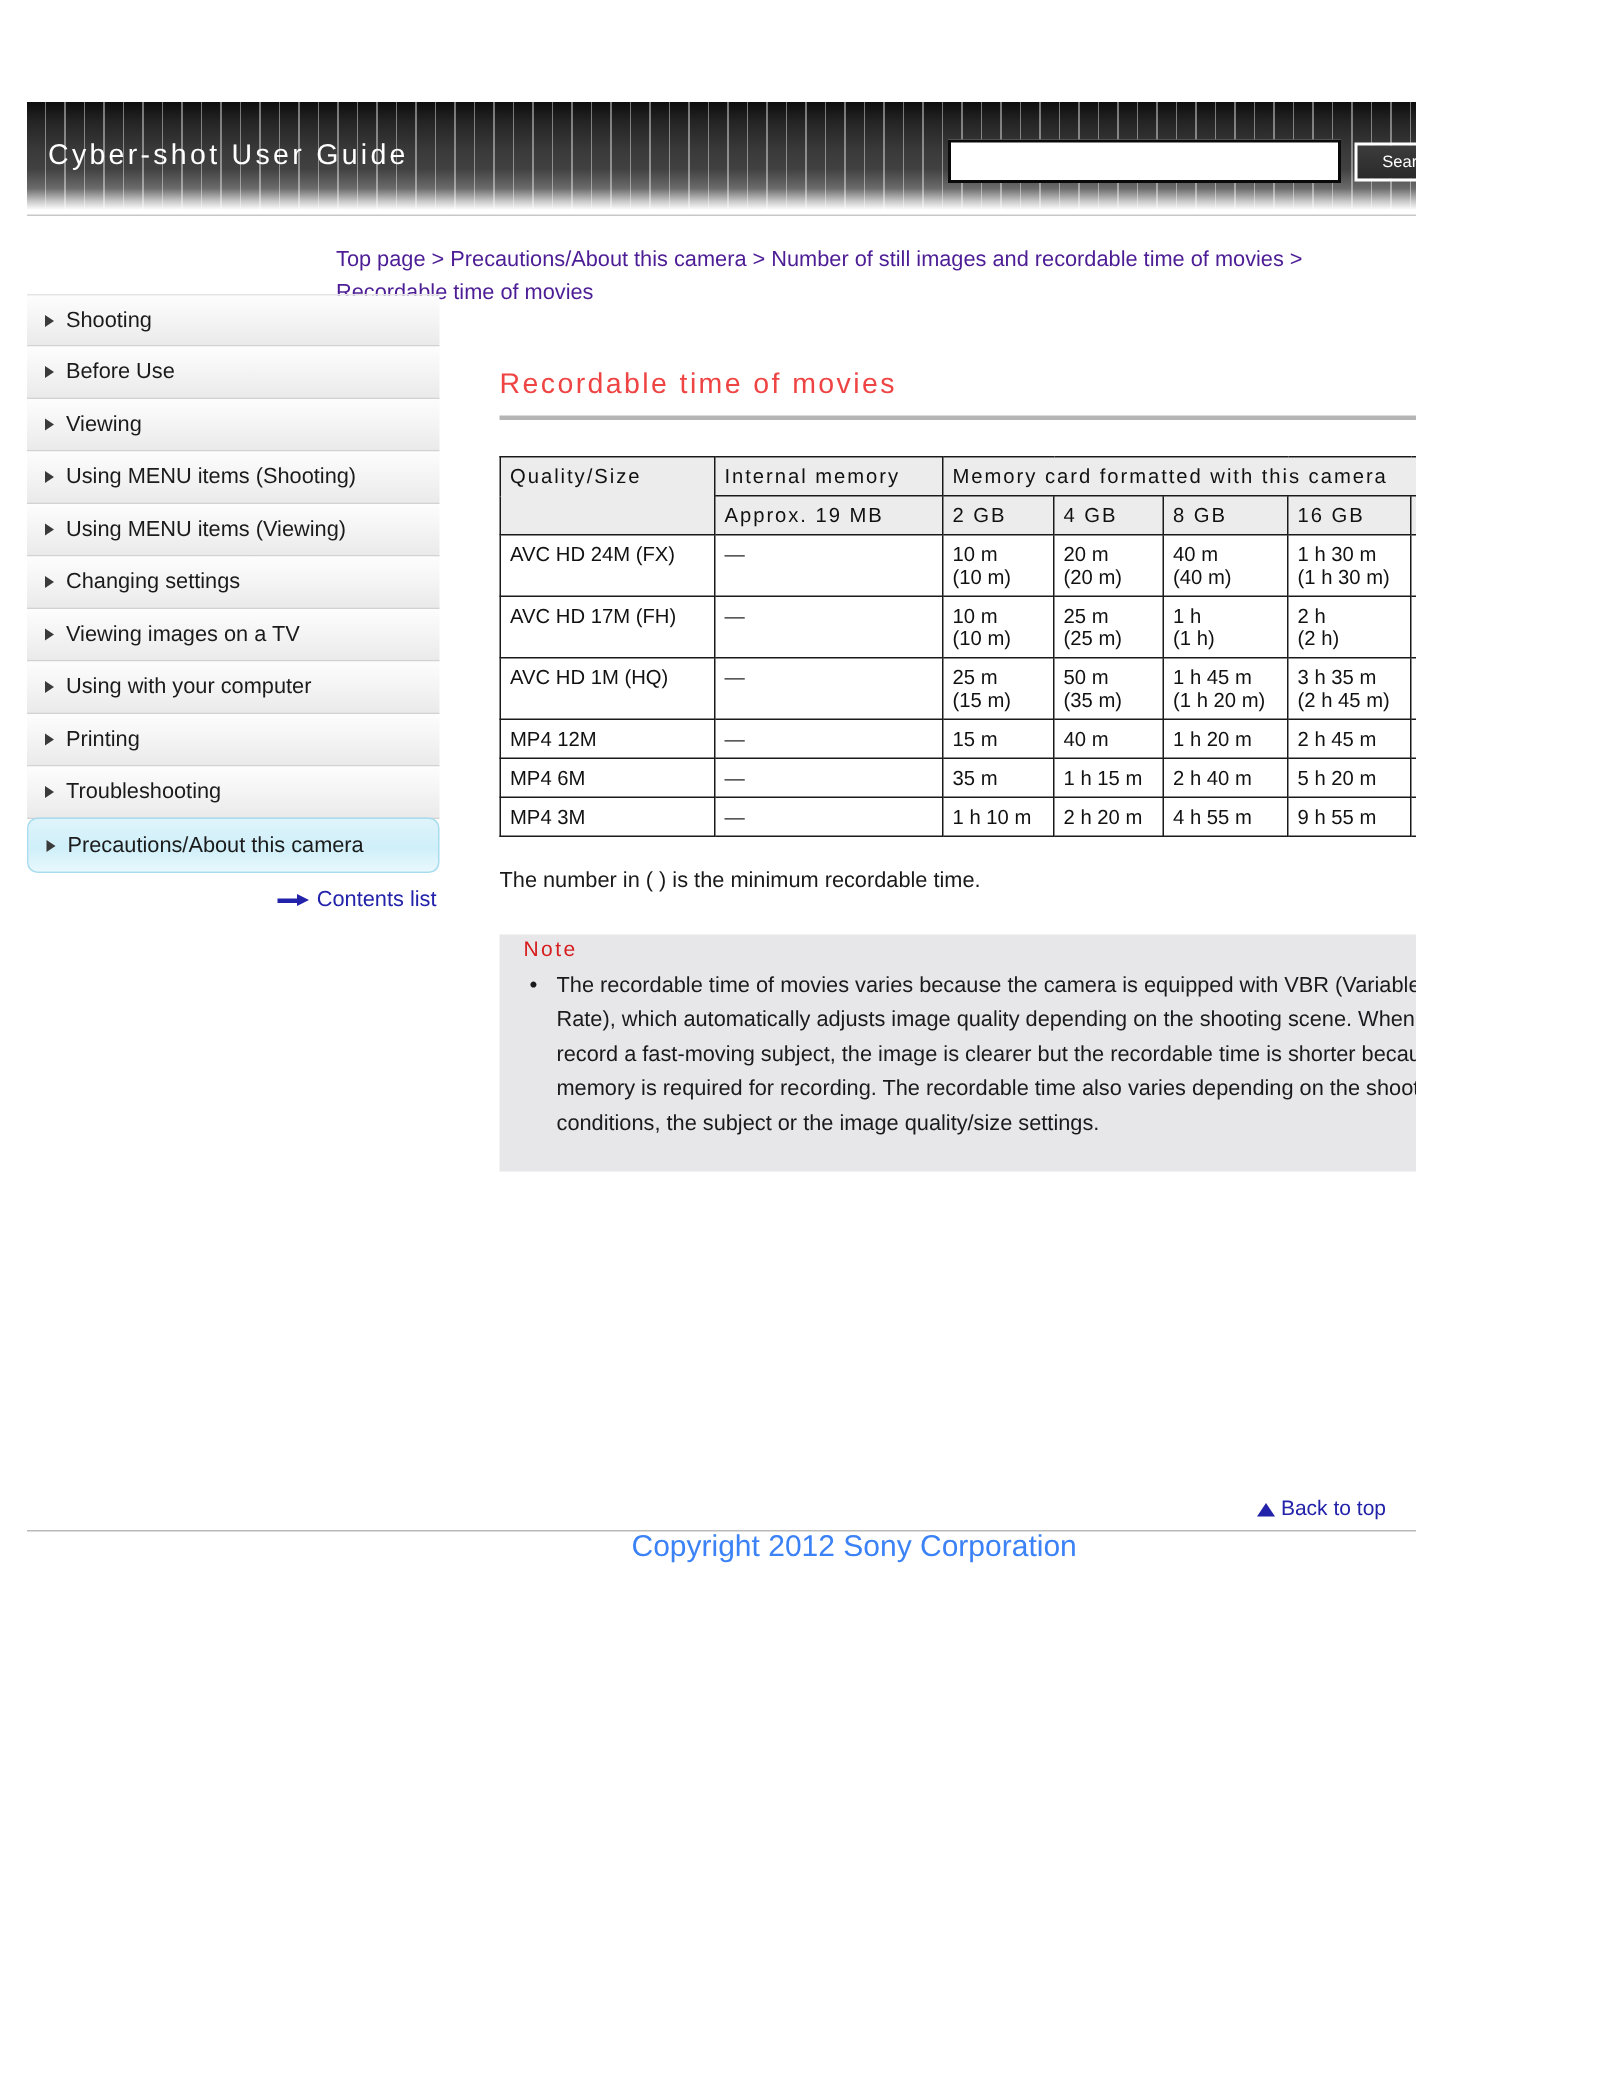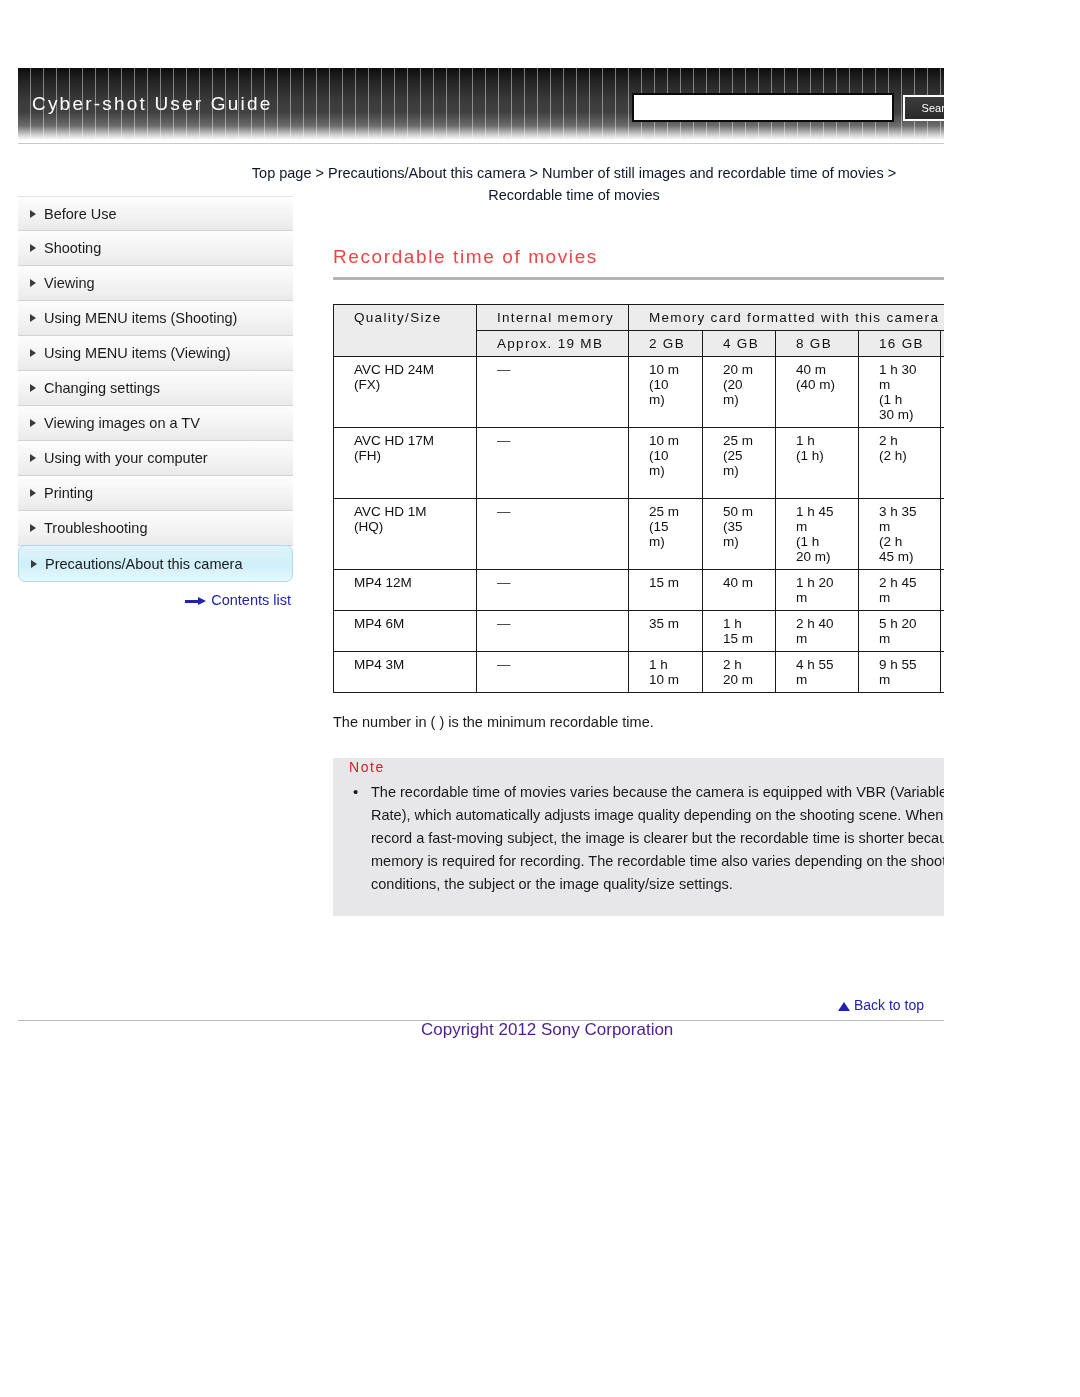--- a/index.html
+++ b/index.html
@@ -65,23 +65,23 @@
   }
   .header-rule {
     position: absolute; left: 18px; top: 143px;
     width: 1044px; height: 1px; background: #c8c8c8;
   }
 
   
   .breadcrumb {
     position: absolute; right: 20px; top: 162px;
     width: 700px;
-    text-align: center;
+    text-align: left;
     font-size: 14.5px; line-height: 22px;
-    color: #0f172a;
+    color: #4c1d95;
   }
 
   
   .sidebar {
     position: absolute; left: 18px; top: 196px;
     width: 275px;
   }
   .side-item {
     position: relative;
     height: 35px;
@@ -149,21 +149,21 @@
   
   table.rec {
     border-collapse: collapse;
     width: 692px;
     table-layout: fixed;
     font-size: 13.5px;
     color: #111;
   }
   table.rec th, table.rec td {
     border: 1px solid #1a1a1a;
-    padding: 5px 20px;
+    padding: 5px 6px;
     vertical-align: top;
     text-align: left;
     font-weight: normal;
   }
   table.rec thead th {
     background: #ececec;
     letter-spacing: 1.3px;
     font-size: 13.5px;
     white-space: nowrap;
   }
@@ -206,45 +206,45 @@
     border-left: 6px solid transparent;
     border-right: 6px solid transparent;
     vertical-align: -1px;
   }
   .footer-rule {
     position: absolute; left: 18px; top: 1020px;
     width: 1044px; height: 1px; background: #b9b9b9;
   }
   .copyright {
     position: absolute; left: 421px; top: 1020px;
-    font-size: 17px; color: #4c1d95; white-space: nowrap;
+    font-size: 20px; color: #3b82f6; white-space: nowrap;
   }
 </style>
 </head>
 <body>
 
 <div class="page">
 
   <div class="header-band"></div>
   <div class="header-title">Cyber-shot User Guide</div>
   <input class="search-input" type="text" value="" placeholder="" style="">
   <button class="search-button">Search</button>
   <button class="print-button">Print</button>
   <div class="header-rule"></div>
 
   <div class="breadcrumb">Top page &gt; Precautions/About this camera &gt; Number of still images and recordable time of movies &gt; Recordable time of movies</div>
 
   <nav class="sidebar" id="sidebar">
       <div class="side-item">
         <span class="tri"></span>
+        <span>Shooting</span>
+      </div>
+      <div class="side-item">
+        <span class="tri"></span>
         <span>Before Use</span>
-      </div>
-      <div class="side-item">
-        <span class="tri"></span>
-        <span>Shooting</span>
       </div>
       <div class="side-item">
         <span class="tri"></span>
         <span>Viewing</span>
       </div>
       <div class="side-item">
         <span class="tri"></span>
         <span>Using MENU items (Shooting)</span>
       </div>
       <div class="side-item">

